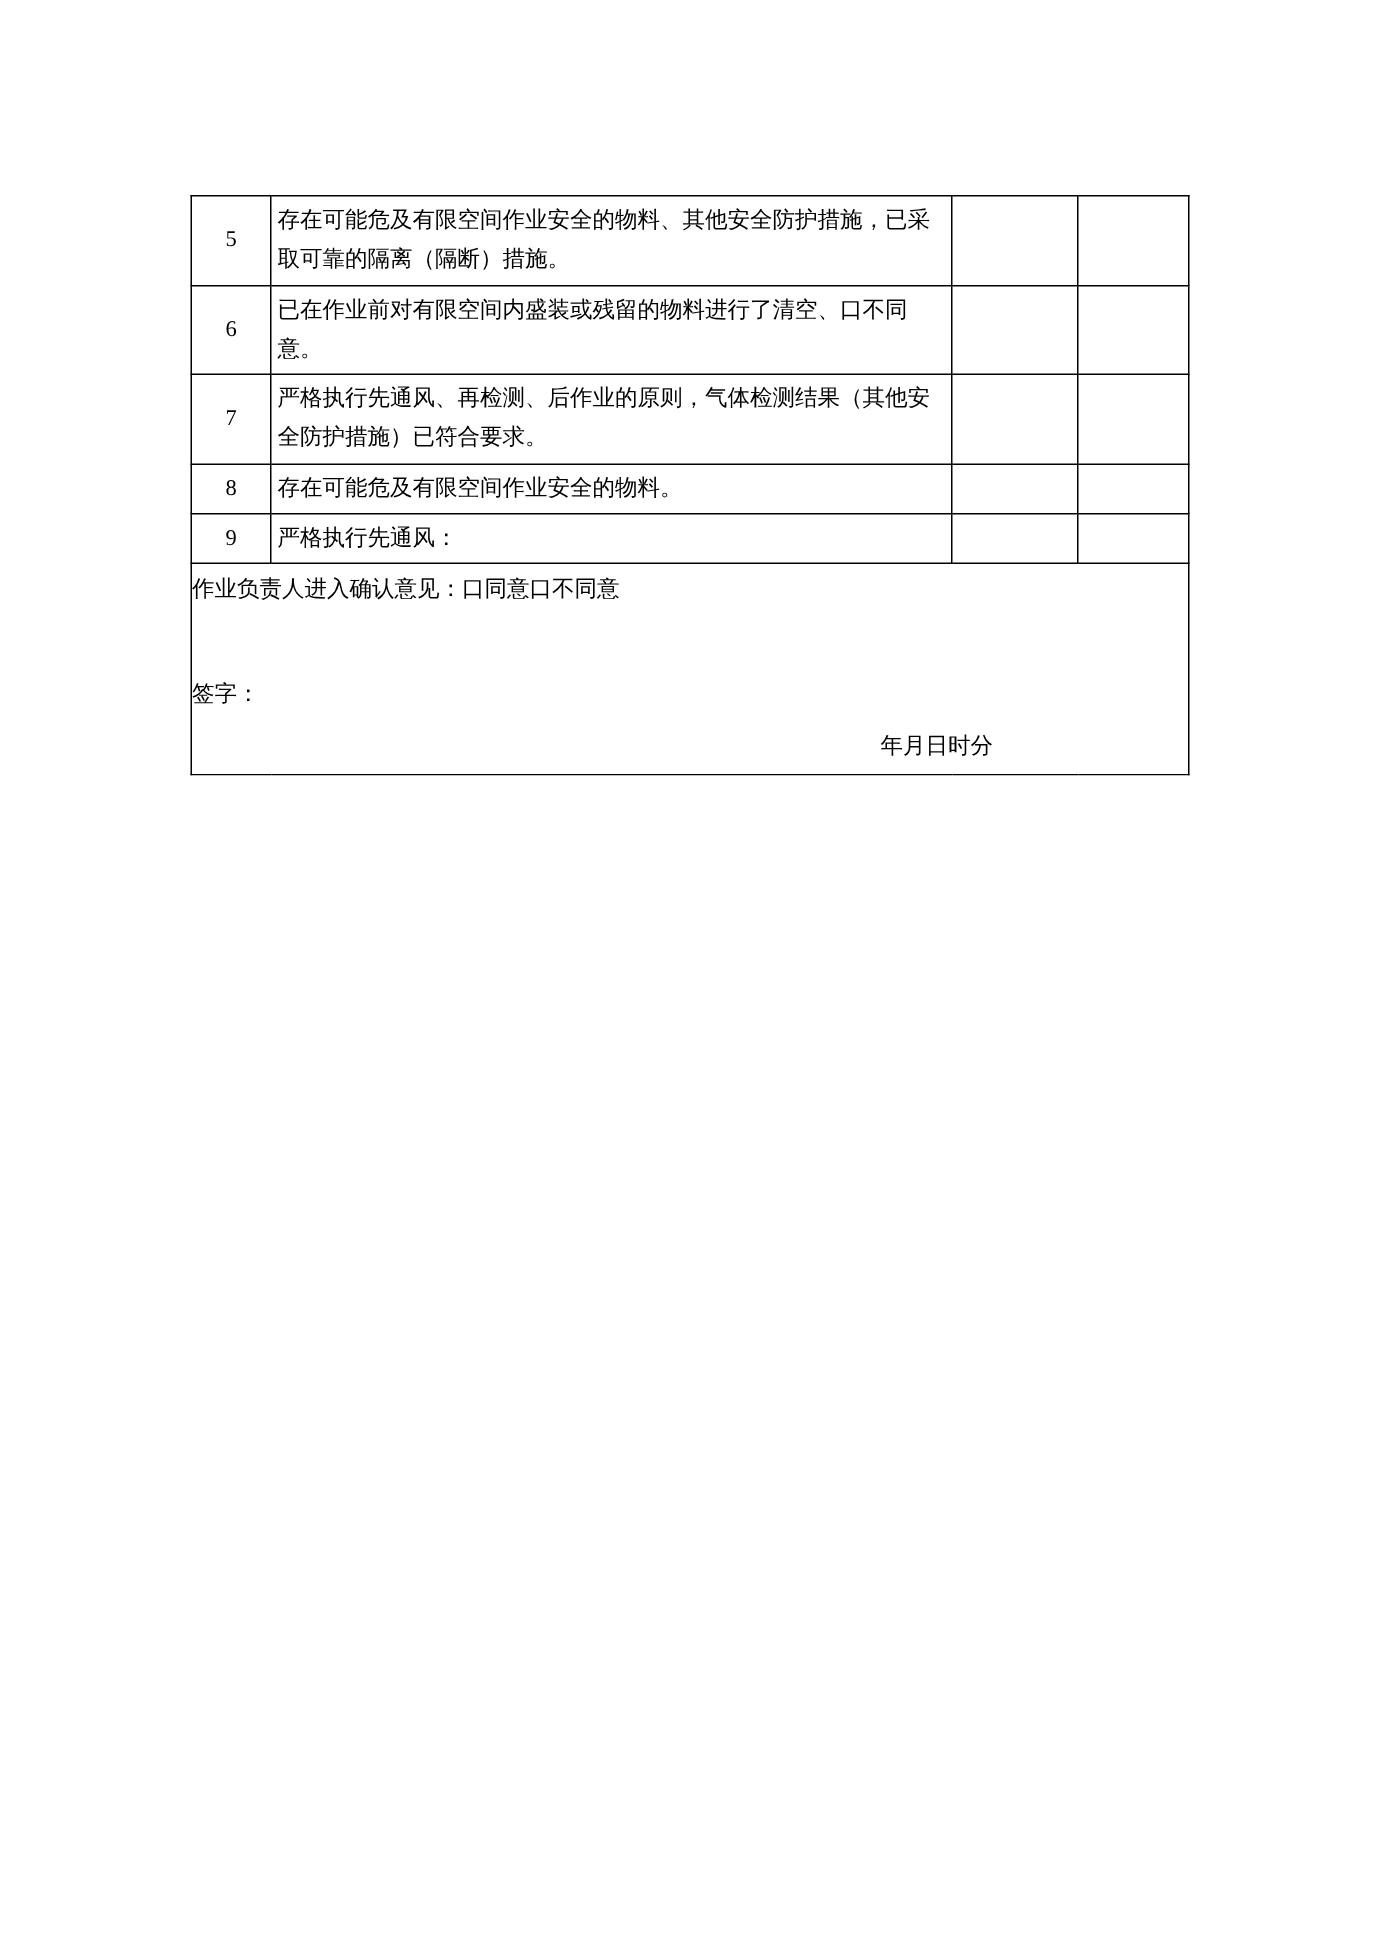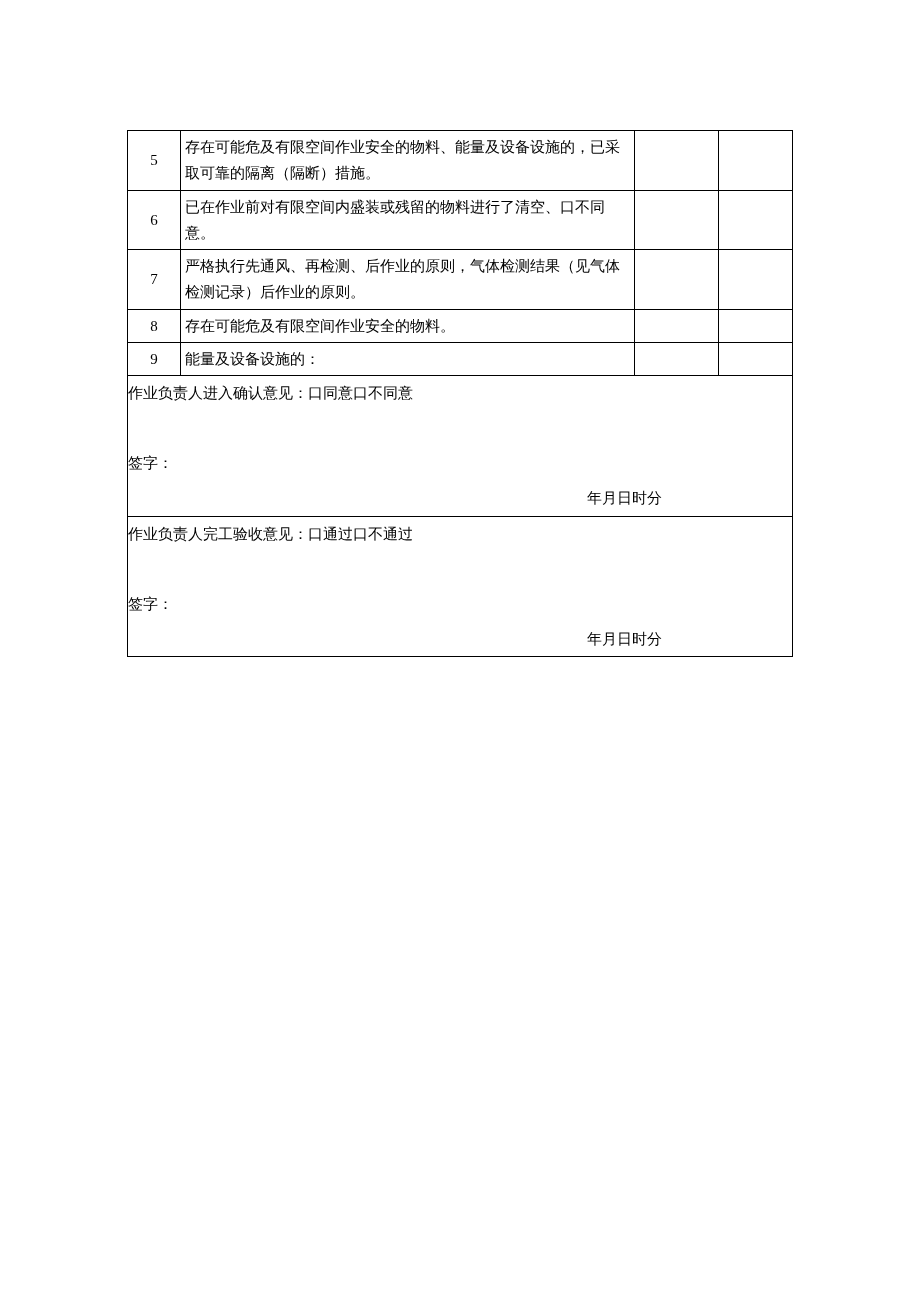--- a/index.html
+++ b/index.html
@@ -70,68 +70,55 @@
 <table>
   <colgroup>
     <col class="col-num">
     <col class="col-desc">
     <col class="col-3">
     <col class="col-4">
   </colgroup>
   <tbody>
     <tr>
       <td class="col-num">5</td>
-      <td>存在可能危及有限空间作业安全的物料、能量及设备设施的，已采取可靠的隔离（隔断）措施。</td>
+      <td>存在可能危及有限空间作业安全的物料、其他安全防护措施，已采取可靠的隔离（隔断）措施。</td>
       <td></td>
       <td></td>
     </tr>
     <tr>
       <td class="col-num">6</td>
       <td>已在作业前对有限空间内盛装或残留的物料进行了清空、口不同意。</td>
       <td></td>
       <td></td>
     </tr>
     <tr>
       <td class="col-num">7</td>
-      <td>严格执行先通风、再检测、后作业的原则，气体检测结果（见气体检测记录）后作业的原则。</td>
+      <td>严格执行先通风、再检测、后作业的原则，气体检测结果（其他安全防护措施）已符合要求。</td>
       <td></td>
       <td></td>
     </tr>
     <tr>
       <td class="col-num">8</td>
       <td>存在可能危及有限空间作业安全的物料。</td>
       <td></td>
       <td></td>
     </tr>
     <tr>
       <td class="col-num">9</td>
-      <td>能量及设备设施的：</td>
+      <td>严格执行先通风：</td>
       <td></td>
       <td></td>
     </tr>
     <tr class="signature-row">
       <td colspan="4">
         <span class="signature-content">
           <span class="sig-line1">
             <span>作业负责人进入确认意见：</span><span>口同意</span><span>口不同意</span>
           </span>
           <span class="sig-line2">
             <span class="sig-sign">签字：</span>
             <span class="sig-date">年月日时分</span>
           </span>
         </span>
       </td>
     </tr>
-    <tr class="signature-row">
-      <td colspan="4">
-        <span class="signature-content">
-          <span class="sig-line1">
-            <span>作业负责人完工验收意见：</span><span>口通过</span><span>口不通过</span>
-          </span>
-          <span class="sig-line2">
-            <span class="sig-sign">签字：</span>
-            <span class="sig-date">年月日时分</span>
-          </span>
-        </span>
-      </td>
-    </tr>
   </tbody>
 </table>
 
 </body></html>

